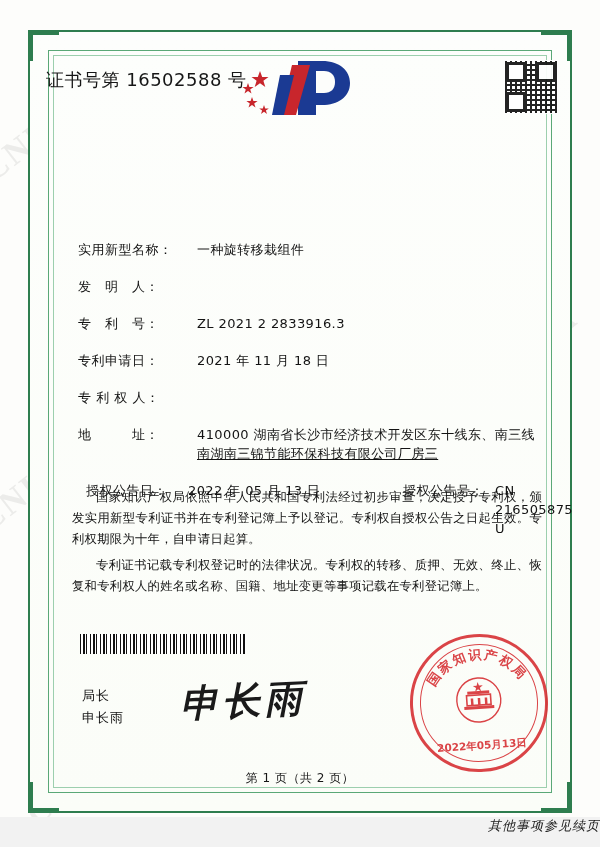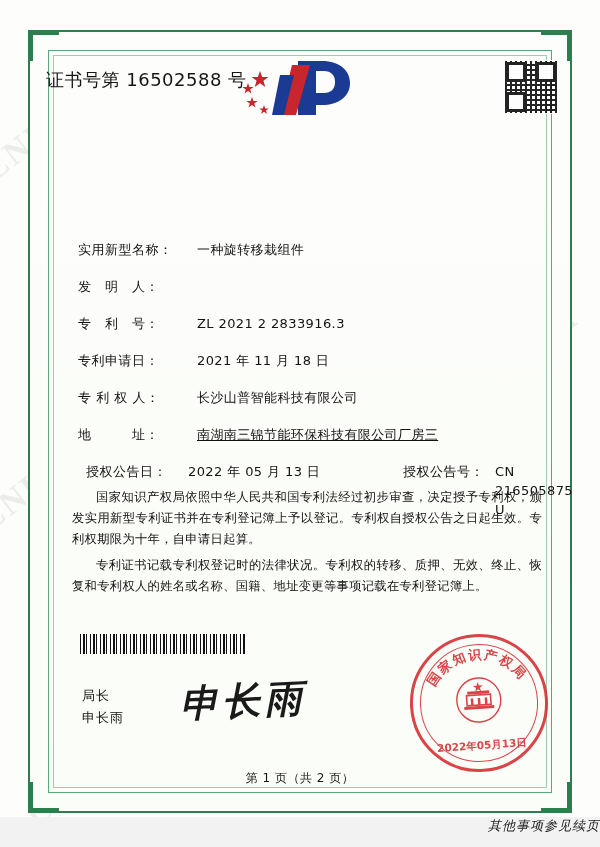--- a/index.html
+++ b/index.html
@@ -367,26 +367,26 @@
       <div class="fvalue">ZL 2021 2 2833916.3</div>
     </div>
 
     <div class="frow">
       <div class="flabel">专利申请日：</div>
       <div class="fvalue">2021 年 11 月 18 日</div>
     </div>
 
     <div class="frow">
       <div class="flabel">专 利 权 人：</div>
-      <div class="fvalue">长沙山普智能科技有限公司</div>
     </div>
 
     <div class="frow">
       <div class="flabel">地　　　址：</div>
       <div class="fvalue">
+        <span>410000 湖南省长沙市经济技术开发区东十线东、南三线</span>
         <span class="line2">南湖南三锦节能环保科技有限公司厂房三</span>
       </div>
     </div>
 
     <div class="frow split">
       <div class="left">
         <div class="flabel">授权公告日：</div>
         <div class="fvalue">2022 年 05 月 13 日</div>
       </div>
       <div class="right">

